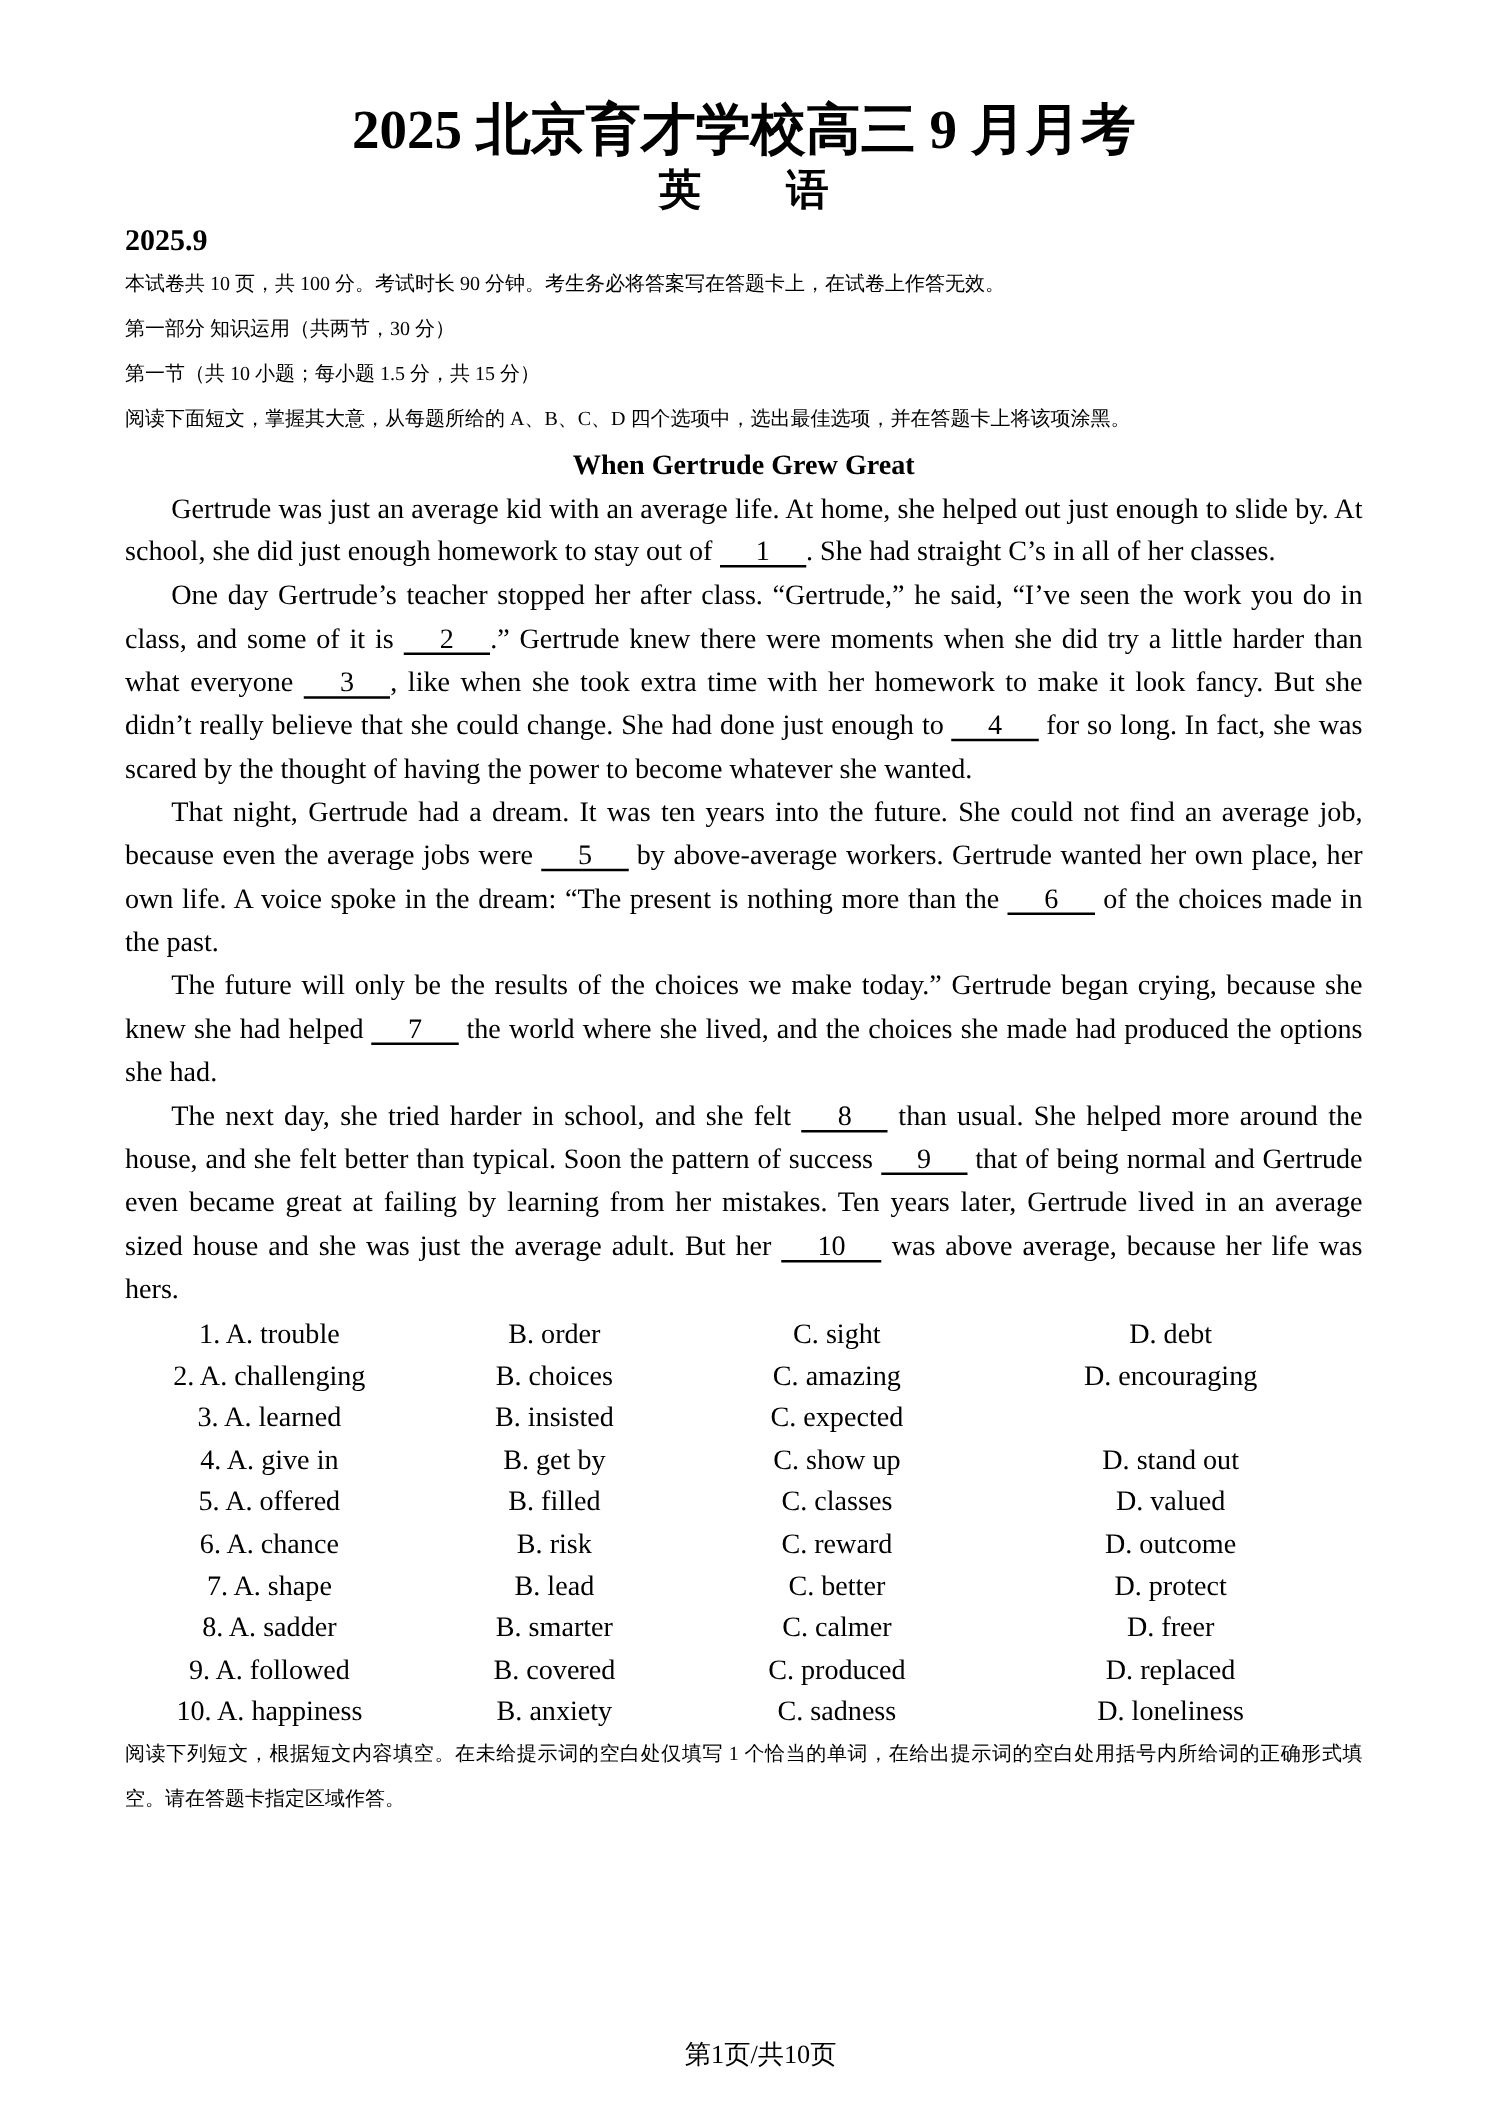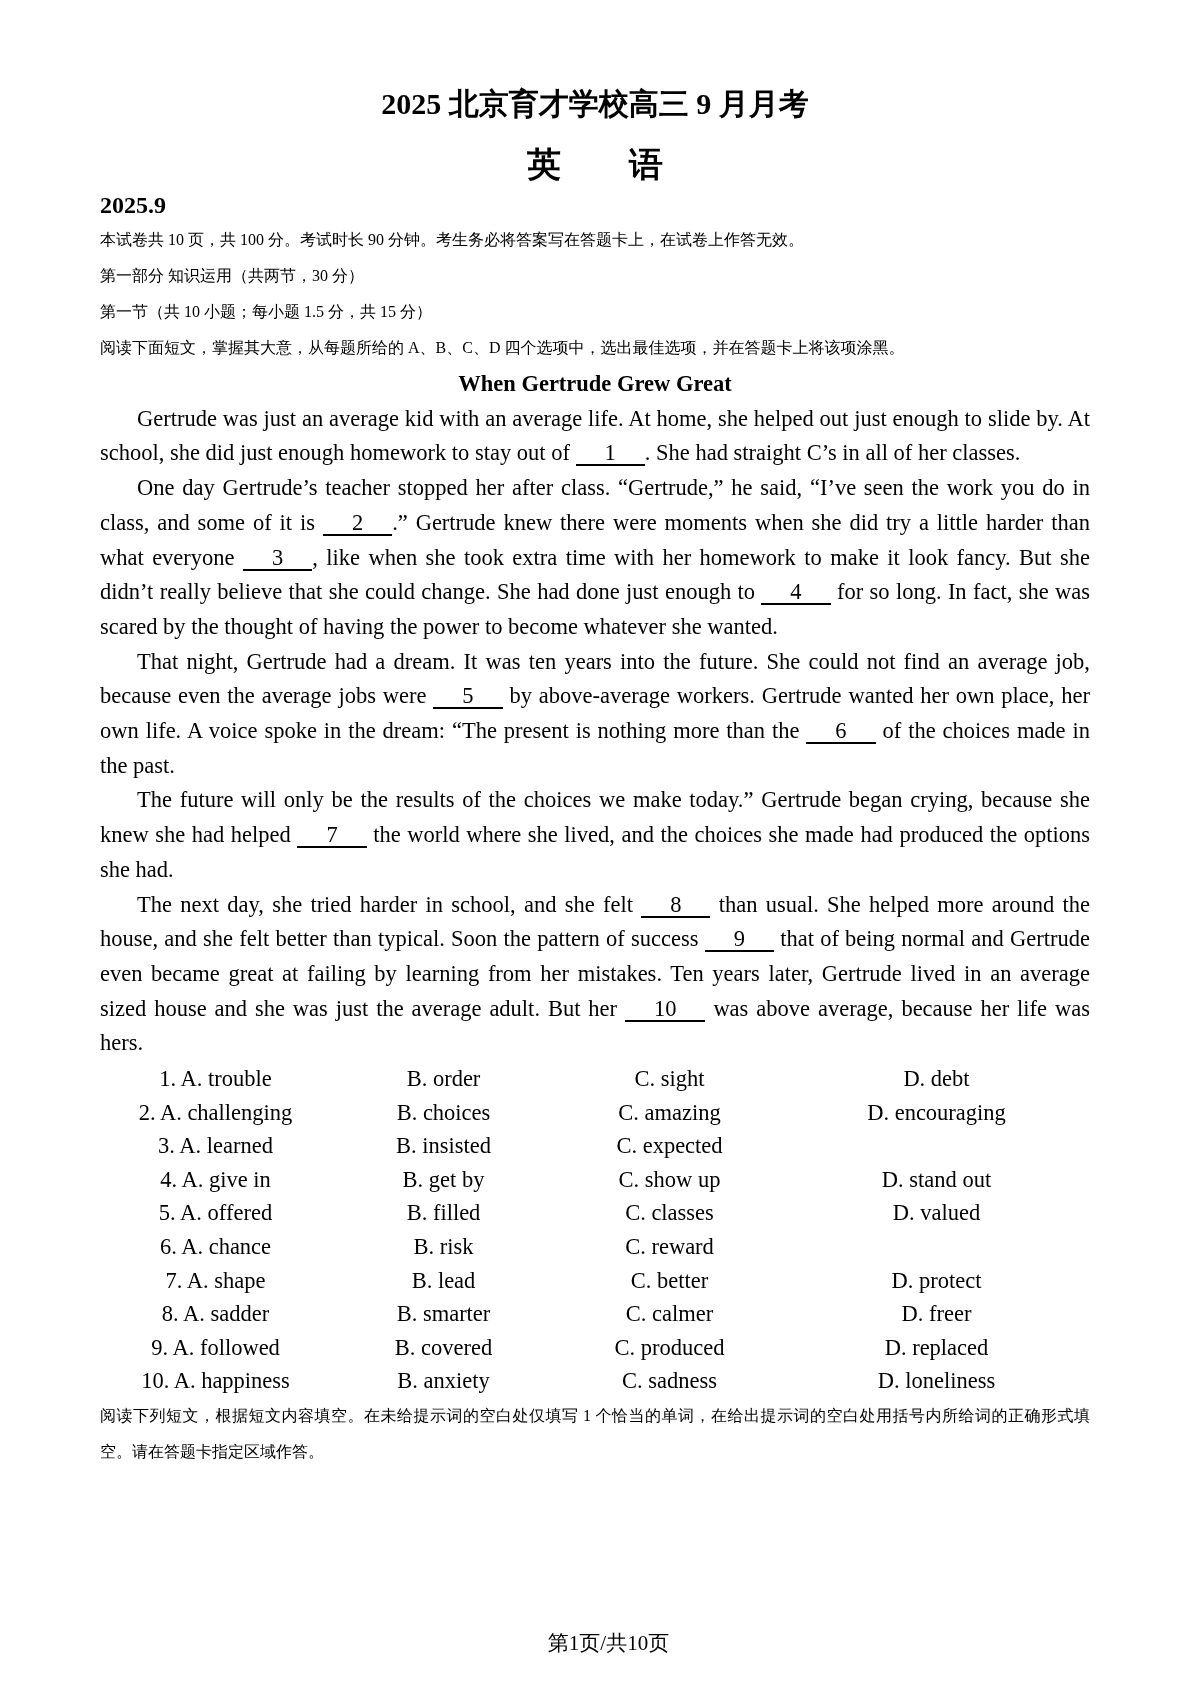--- a/index.html
+++ b/index.html
@@ -7,25 +7,25 @@
   body {
     width:1191px; height:1684px;
     position:relative; overflow:hidden;
     color:#000;
     font-family:"Liberation Serif","DejaVu Serif",serif;
   }
   .page { padding:84px 101px 0 100px; }
 
   .doc-title {
     text-align:center; font-weight:bold;
-    font-size:30px; line-height:40px;
+    font-size:44px; line-height:40px;
   }
   .doc-subject {
     text-align:center; font-weight:bold;
-    font-size:34px; line-height:42px; margin-top:20px;
+    font-size:34px; line-height:42px; margin-top:8px;
   }
   .date-line {
     text-align:left; font-weight:bold;
     font-size:24px; line-height:30px; margin-top:4px;
   }
 
   .cn {
     font-weight:normal; font-size:16px; line-height:36px;
     text-align:justify;
   }
@@ -113,20 +113,21 @@
       <div class="q-row">
         <span class="q-cell">5. A. offered</span>
         <span class="q-cell">B. filled</span>
         <span class="q-cell">C. classes</span>
         <span class="q-cell">D. valued</span>
       </div>
       <div class="q-row">
         <span class="q-cell">6. A. chance</span>
         <span class="q-cell">B. risk</span>
         <span class="q-cell">C. reward</span>
+        <span class="q-cell">D. outcome</span>
       </div>
       <div class="q-row">
         <span class="q-cell">7. A. shape</span>
         <span class="q-cell">B. lead</span>
         <span class="q-cell">C. better</span>
         <span class="q-cell">D. protect</span>
       </div>
       <div class="q-row">
         <span class="q-cell">8. A. sadder</span>
         <span class="q-cell">B. smarter</span>

